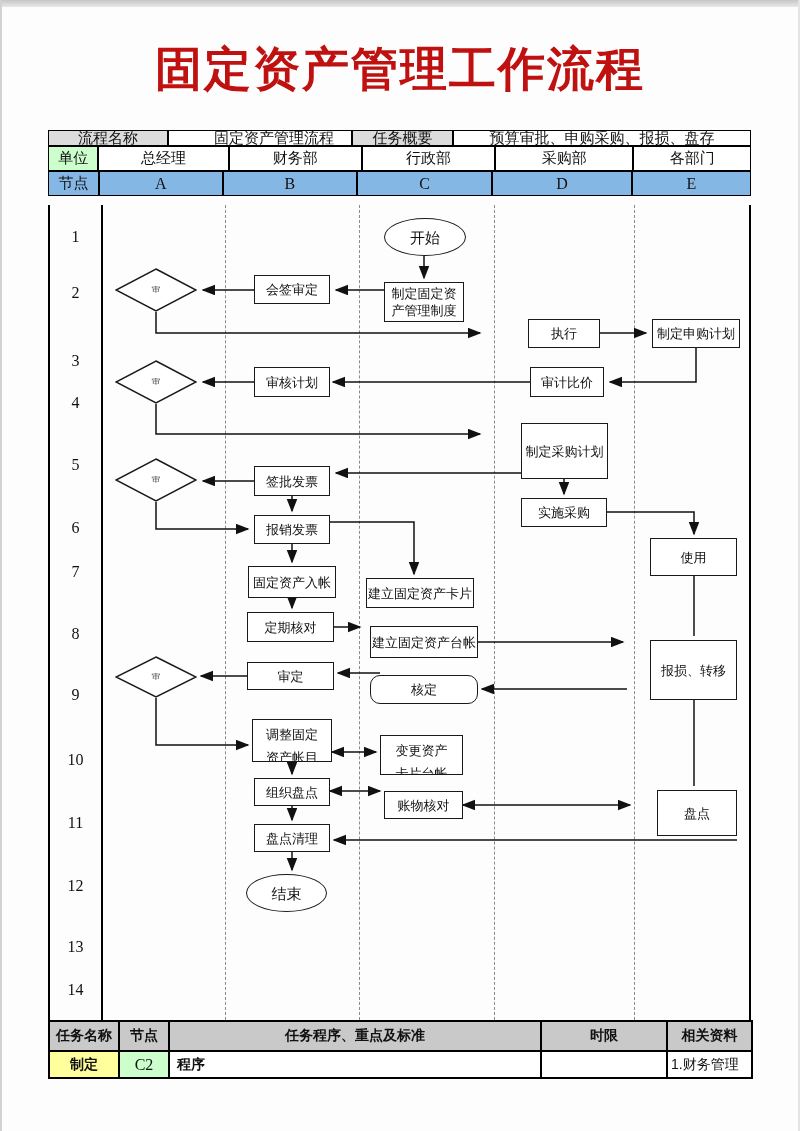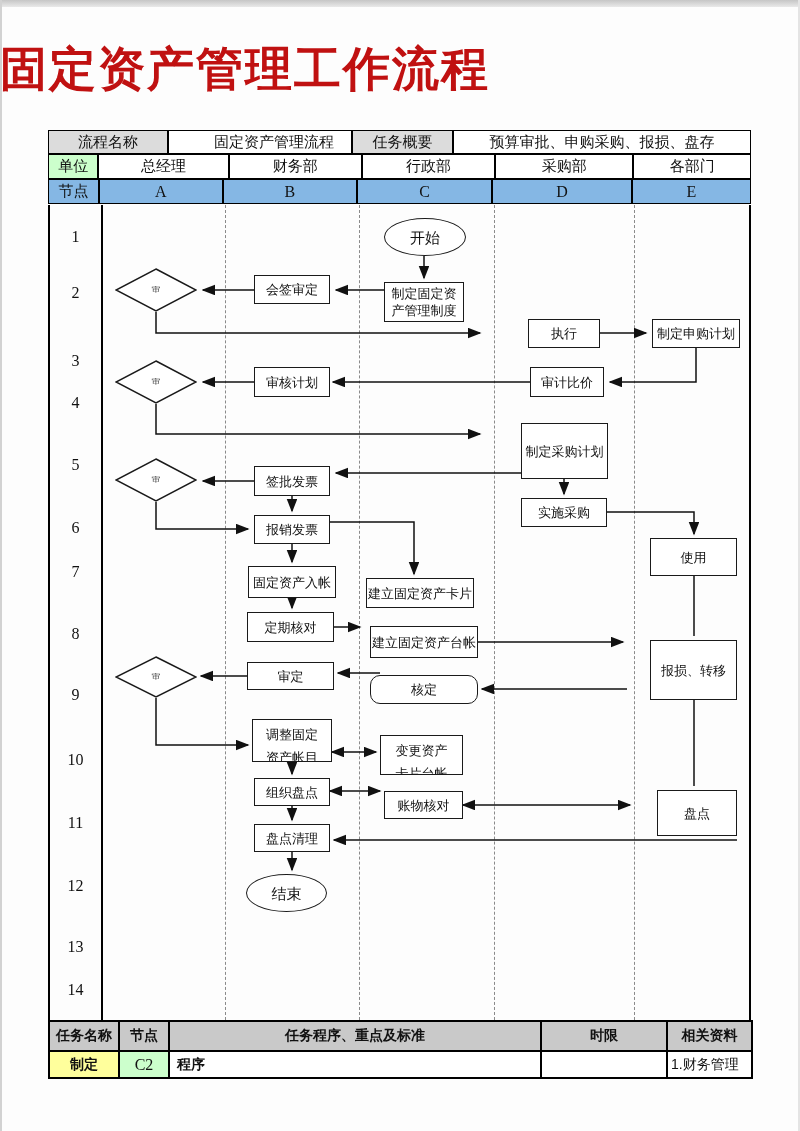--- a/index.html
+++ b/index.html
@@ -2,21 +2,21 @@
 <html><head>
 <meta charset="utf-8">
 <style>
   html,body{margin:0;padding:0;background:#ffffff;}
   .page{position:relative;width:800px;height:1131px;background:#fdfdfd;overflow:hidden;
         font-family:"Liberation Sans","DejaVu Sans",sans-serif;color:#111;}
   .edge-top{position:absolute;left:0;top:0;width:800px;height:7px;
             background:linear-gradient(#c6c6c6,#e9e9e9);}
   .edge-left{position:absolute;left:0;top:0;width:2px;height:1131px;background:#d2d2d2;}
   .edge-right{position:absolute;right:0;top:0;width:2px;height:1131px;background:#e4e4e4;}
-  .title{position:absolute;left:0;top:38px;width:800px;text-align:left;
+  .title{position:absolute;left:0;top:38px;width:800px;text-align:center;
          font-size:47px;font-weight:900;color:#c01111;letter-spacing:2px;}
   
   .tbl{position:absolute;display:flex;flex-direction:column;}
   .trow{display:flex;}
   .cell{box-sizing:border-box;border:1px solid #000;display:flex;align-items:center;
         justify-content:center;background:#fff;font-size:15px;}
   .cell.gray{background:#dcdcdc;}
   .cell.green{background:#ccffcc;}
   .cell.blue{background:#85b7e4;}
   .cell.serif{font-family:"Liberation Serif","DejaVu Serif",serif;font-size:16px;}
@@ -50,21 +50,21 @@
 <body>
 
 <div class="page">
   <div class="edge-top"></div>
   <div class="edge-left"></div>
   <div class="edge-right"></div>
 
   <div class="title">固定资产管理工作流程</div>
 
   <div class="tbl" style="left:48px;top:130px;width:703px;">
-    <div class="trow" style="height:24px;">
+    <div class="trow" style="height:16px;">
       <div class="cell gray" style="width:120px;">流程名称</div>
       <div class="cell" style="width:184px;padding-left:28px;">固定资产管理流程</div>
       <div class="cell gray" style="width:101px;">任务概要</div>
       <div class="cell" style="width:298px;">预算审批、申购采购、报损、盘存</div>
     </div>
     <div class="trow" style="height:25px;">
       <div class="cell green" style="width:51px;">单位</div>
       <div class="cell" style="width:132px;">总经理</div>
       <div class="cell" style="width:134.5px;">财务部</div>
       <div class="cell" style="width:135px;">行政部</div>

